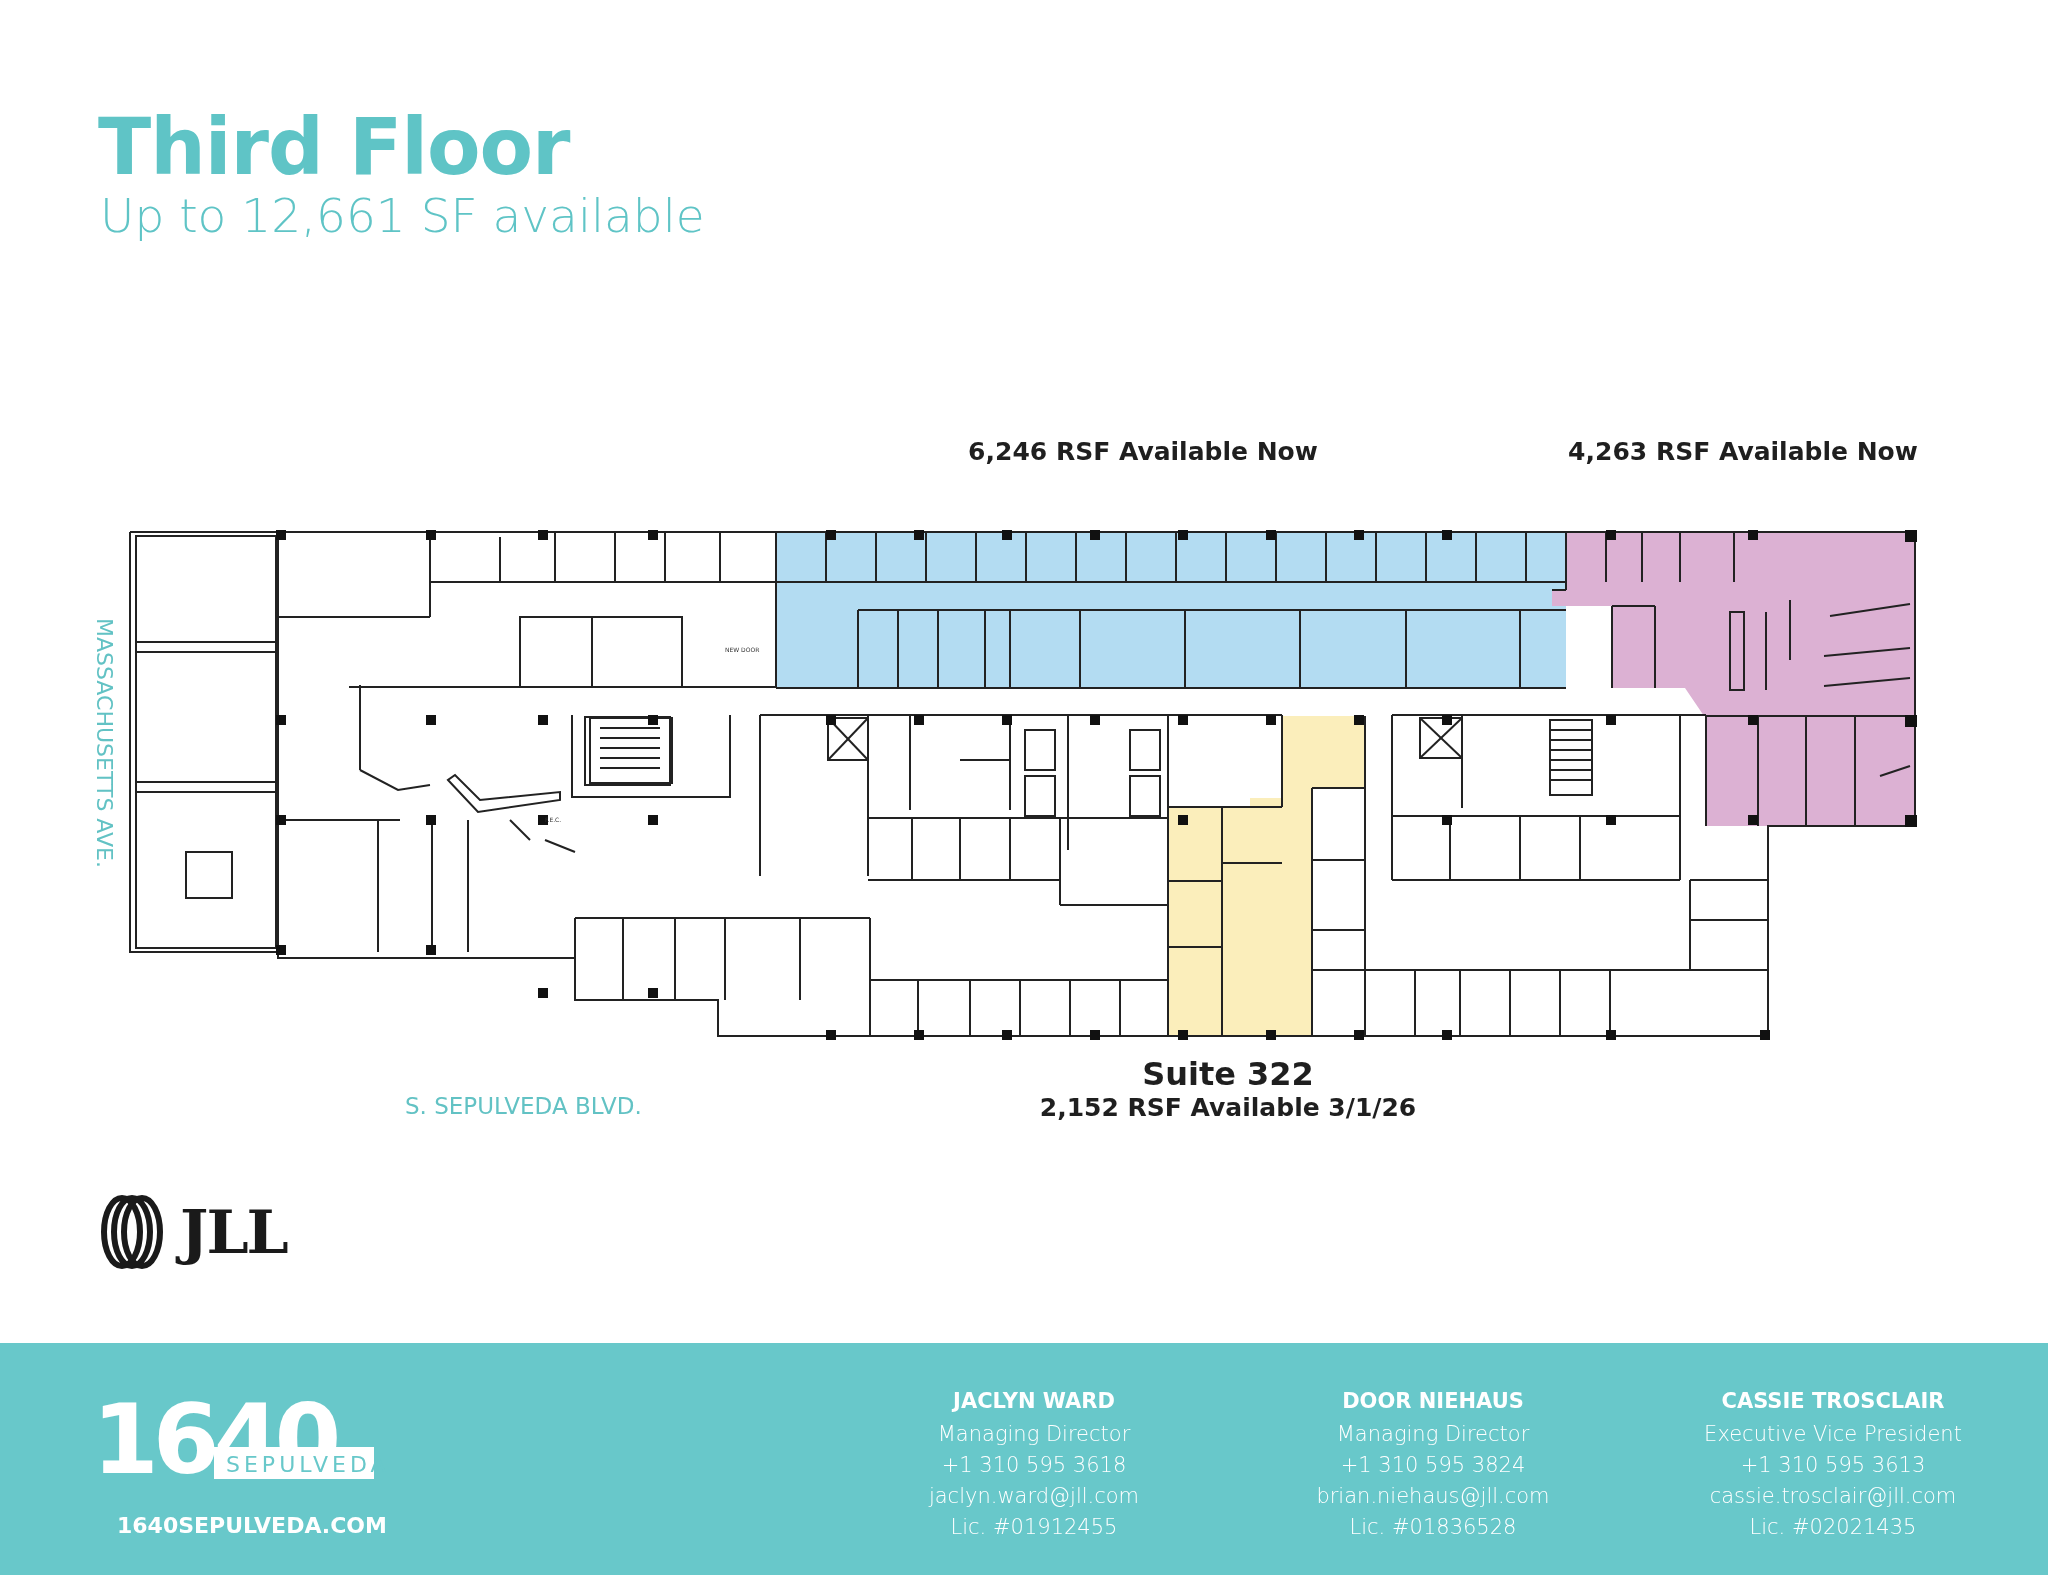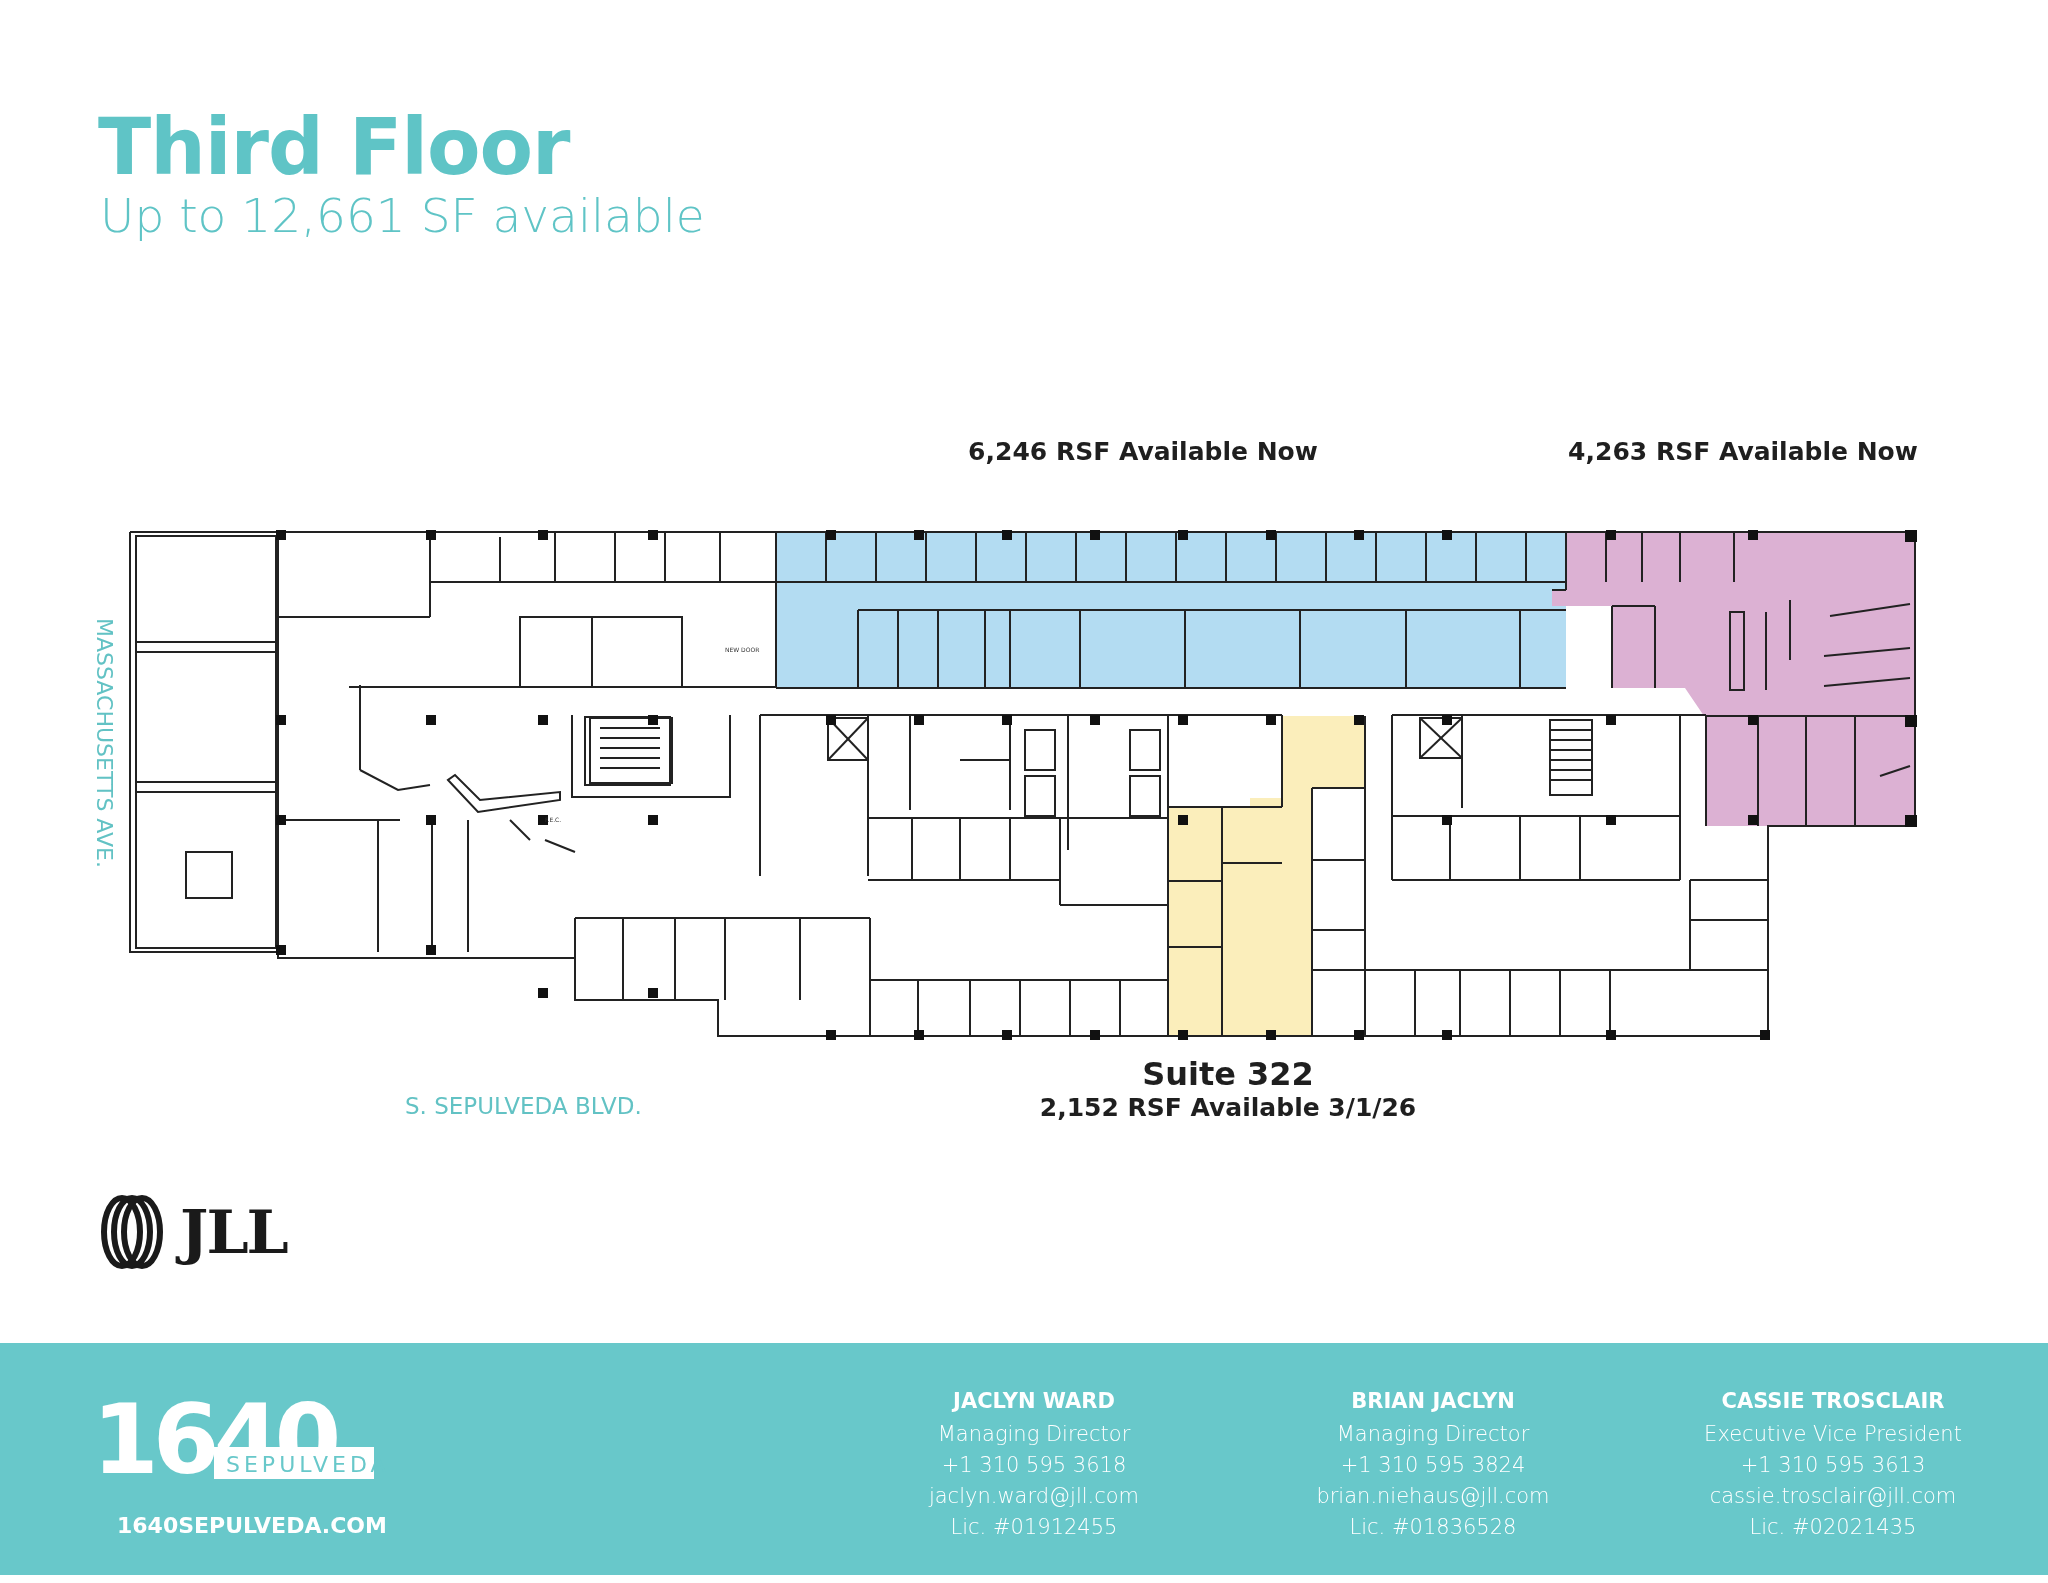--- a/index.html
+++ b/index.html
@@ -330,21 +330,21 @@
   <div class="website">1640SEPULVEDA.COM</div>
 
   <div class="contact" style="left:1034px;">
     <div class="name">JACLYN WARD</div>
     <div class="line">Managing Director</div>
     <div class="line">+1 310 595 3618</div>
     <div class="line">jaclyn.ward@jll.com</div>
     <div class="line">Lic. #01912455</div>
   </div>
   <div class="contact" style="left:1433px;">
-    <div class="name">BRIAN JACLYN</div>
+    <div class="name">DOOR NIEHAUS</div>
     <div class="line">Managing Director</div>
     <div class="line">+1 310 595 3824</div>
     <div class="line">brian.niehaus@jll.com</div>
     <div class="line">Lic. #01836528</div>
   </div>
   <div class="contact" style="left:1833px;">
     <div class="name">CASSIE TROSCLAIR</div>
     <div class="line">Executive Vice President</div>
     <div class="line">+1 310 595 3613</div>
     <div class="line">cassie.trosclair@jll.com</div>

